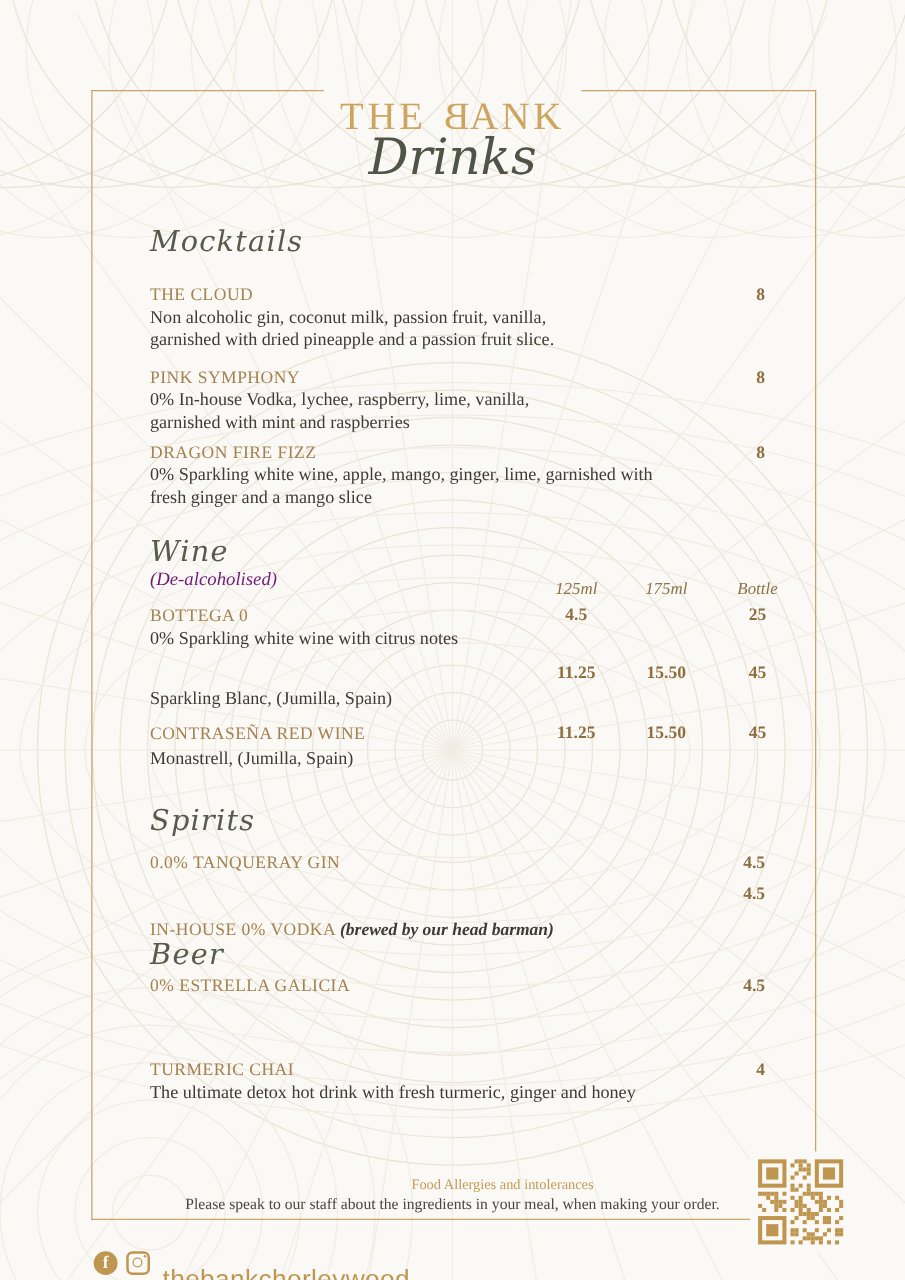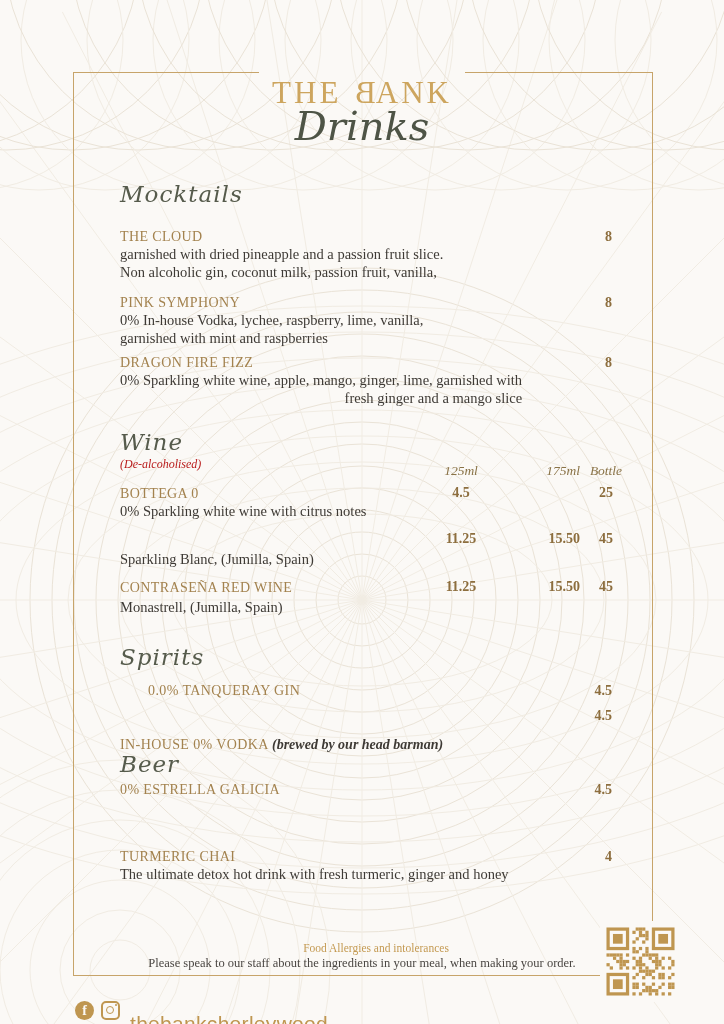--- a/index.html
+++ b/index.html
@@ -30,26 +30,26 @@
     position:absolute;left:0;top:102px;width:724px;text-align:center;
     font-family:"DejaVu Serif",serif;font-style:italic;font-size:40px;line-height:48px;color:#4E5446;
   }
   .section-h{position:absolute;left:120px;font-size:23px;line-height:26px;letter-spacing:1px;}
 
   .iname{position:absolute;left:120px;font-size:14px;line-height:17px;color:#A3824E;letter-spacing:.4px;}
   .idesc{position:absolute;left:120px;font-size:14.5px;line-height:17.5px;color:#3E3A35;}
   .iprice{position:absolute;left:520px;width:92px;text-align:right;font-size:14px;line-height:17px;font-weight:700;color:#8D6E3E;}
   .note{font-style:italic;font-weight:600;color:#3E3A35;letter-spacing:0;}
 
-  .sub{position:absolute;left:120px;font-style:italic;font-size:12px;line-height:16px;color:#b91c1c;}
+  .sub{position:absolute;left:120px;font-style:italic;font-size:15px;line-height:16px;color:#701a75;}
   .colh{position:absolute;width:70px;text-align:center;font-style:italic;font-size:13.5px;color:#8A7347;}
   .cell{position:absolute;width:70px;text-align:center;font-size:14px;font-weight:700;color:#8D6E3E;}
-  .c1{left:426px;} .c2{left:510px;text-align:right;} .c3{left:571px;}
-
-  .foot1{position:absolute;left:56px;top:942px;width:640px;text-align:center;font-size:11.5px;color:#C49A52;}
+  .c1{left:426px;} .c2{left:498px;} .c3{left:571px;}
+
+  .foot1{position:absolute;left:82px;top:942px;width:640px;text-align:center;font-size:11.5px;color:#C49A52;}
   .foot2{position:absolute;left:73px;top:956px;width:578px;text-align:center;font-size:12.5px;color:#4A4642;}
 
   .social{position:absolute;left:75px;top:985px;display:flex;align-items:center;gap:7px;}
   .fb{
     width:19px;height:19px;border-radius:50%;background:#BF9650;color:#FBF9F6;
     display:flex;align-items:center;justify-content:center;
     font-family:"Liberation Serif",serif;font-weight:700;font-size:14px;line-height:1;
   }
   .ig{width:15px;height:15px;border:2px solid #BF9650;border-radius:5px;position:relative;}
   .ig::before{content:"";position:absolute;left:3.2px;top:3.2px;width:6px;height:6px;border:1.6px solid #BF9650;border-radius:50%;}
@@ -169,36 +169,36 @@
 
   <h1 class="brand"><span>THE </span><span class="flip">B</span><span>ANK</span></h1>
 
   <div class="drinks-title">Drinks</div>
 
   <div class="script section-h" style="top:181px;">Mocktails</div>
 
   <div class="iname" style="top:228px;">THE CLOUD</div>
   <div class="iprice" style="top:228px;">8</div>
   <div class="idesc" style="top:246px;">
+    <span style="display:block;">Non alcoholic gin, coconut milk, passion fruit, vanilla,</span>
     <span style="display:block;">garnished with dried pineapple and a passion fruit slice.</span>
-    <span style="display:block;">Non alcoholic gin, coconut milk, passion fruit, vanilla,</span>
   </div>
 
   <div class="iname" style="top:294px;text-align:right;">PINK SYMPHONY</div>
   <div class="iprice" style="top:294px;">8</div>
   <div class="idesc" style="top:312px;">
     <span style="display:block;">0% In-house Vodka, lychee, raspberry, lime, vanilla,</span>
     <span style="display:block;">garnished with mint and raspberries</span>
   </div>
 
   <div class="iname" style="top:354px;">DRAGON FIRE FIZZ</div>
   <div class="iprice" style="top:354px;">8</div>
   <div class="idesc" style="top:372px;">
     <span style="display:block;">0% Sparkling white wine, apple, mango, ginger, lime, garnished with</span>
-    <span style="display:block;text-align:right;">fresh ginger and a mango slice</span>
+    <span style="display:block;">fresh ginger and a mango slice</span>
   </div>
 
   <div class="script section-h" style="top:429px;">Wine</div>
   <div class="sub" style="top:456px;">(De-alcoholised)</div>
 
   <div class="colh c1" style="top:463px;">125ml</div>
   <div class="colh c2" style="top:463px;">175ml</div>
   <div class="colh c3" style="top:463px;">Bottle</div>
 
   <div class="iname" style="top:485px;">BOTTEGA 0</div>
@@ -213,21 +213,21 @@
   <div class="idesc" style="top:551px;">Sparkling Blanc, (Jumilla, Spain)</div>
 
   <div class="iname" style="top:579px;">CONTRASEÑA RED WINE</div>
   <div class="cell c1" style="top:579px;">11.25</div>
   <div class="cell c2" style="top:579px;">15.50</div>
   <div class="cell c3" style="top:579px;">45</div>
   <div class="idesc" style="top:599px;">Monastrell, (Jumilla, Spain)</div>
 
   <div class="script section-h" style="top:644px;">Spirits</div>
 
-  <div class="iname" style="top:682px;margin-left:28px;">0.0% TANQUERAY GIN</div>
+  <div class="iname" style="top:682px;">0.0% TANQUERAY GIN</div>
   <div class="iprice" style="top:682px;">4.5</div>
 
   <div class="iname" style="top:736px;"><span>IN-HOUSE 0% VODKA</span> <span class="note" style="font-size:14px;">(brewed by our head barman)</span></div>
   <div class="iprice" style="top:707px;">4.5</div>
 
   <div class="script section-h" style="top:751px;">Beer</div>
   <div class="iname" style="top:781px;">0% ESTRELLA GALICIA</div>
   <div class="iprice" style="top:781px;">4.5</div>
 
   <div class="iname" style="top:848px;">TURMERIC CHAI</div>

